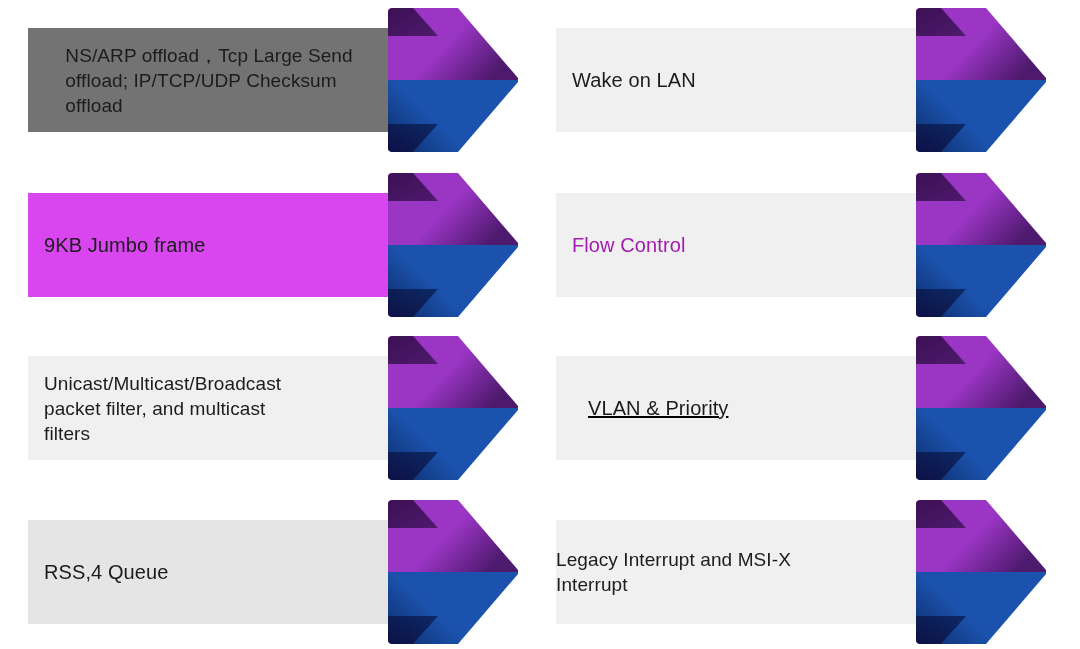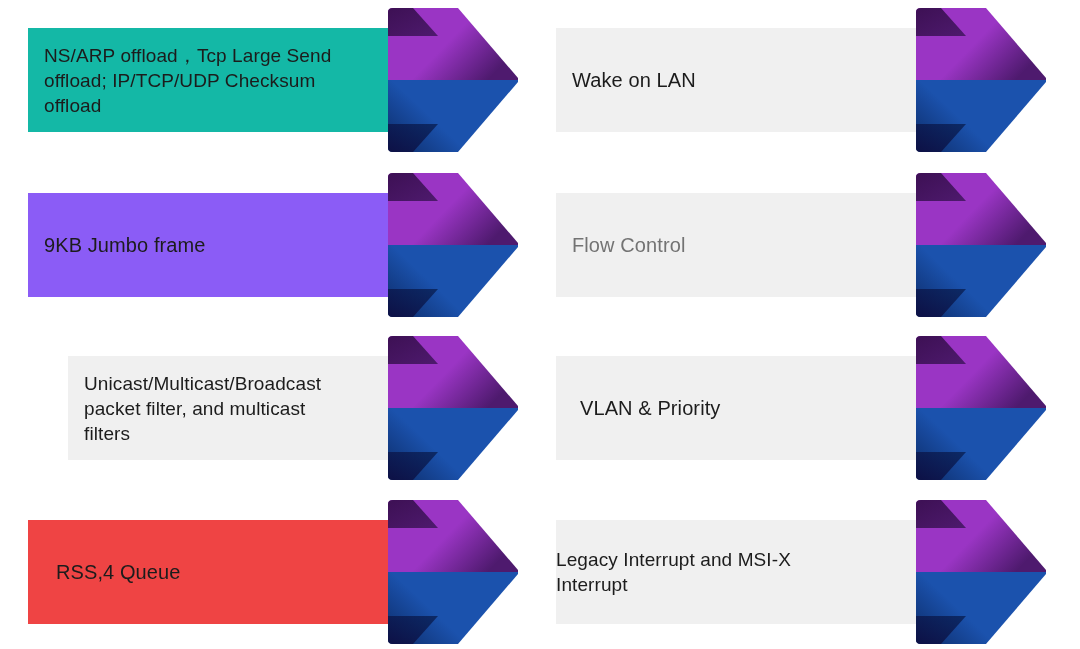--- a/index.html
+++ b/index.html
@@ -59,21 +59,21 @@
     position: absolute;
     display: block;
     overflow: visible;
   }
 </style>
 </head>
 <body>
 
 <div id="board" style="background: rgb(255, 255, 255);">
     <div class="item" style="left: 0px; top: 0px;">
-      <div class="plate f-small" style="left: 28px; top: 28px; width: 390px; height: 104px; padding-left: 16px; padding-right: 44px; background: #14b8a6;">
+      <div class="plate f-small" style="left: 28px; top: 28px; width: 390px; height: 104px; padding-left: 16px; padding-right: 44px; background: #737373; justify-content: center;">
         <span class="plate-text" style="color: rgb(28, 28, 28);">NS/ARP offload，Tcp Large Send
 offload; IP/TCP/UDP Checksum
 offload</span>
       </div>
       <svg class="arrow" width="140" height="148" viewBox="0 0 140 148" style="left: 380px; top: 6px;">
         <defs>
           <linearGradient id="gtop1" x1="0" y1="0" x2="1" y2="0.55">
             <stop offset="0%" stop-color="#9a35c4"></stop>
             <stop offset="55%" stop-color="#9a35c4"></stop>
             <stop offset="100%" stop-color="#4e1a6e"></stop>
@@ -143,21 +143,21 @@
           <path d="M 8 6 Q 8 2 13 2 L 78 2 L 138 72 L 138 76 L 70 76 L 8 76 Z" fill="url(#gtop2)"></path>
           <path d="M 8 6 Q 8 2 13 2 L 33 2 L 58 30 L 8 30 Z" fill="url(#gtf2)"></path>
         </g>
         <g clip-path="url(#clipBot2)">
           <path d="M 8 72 L 70 72 L 138 72 L 138 76 L 78 146 L 13 146 Q 8 146 8 142 Z" fill="url(#gbot2)"></path>
           <path d="M 8 118 L 58 118 L 33 146 L 13 146 Q 8 146 8 142 Z" fill="url(#gbf2)"></path>
         </g>
       </svg>
     </div>
     <div class="item" style="left: 0px; top: 0px;">
-      <div class="plate f-big" style="left: 28px; top: 193px; width: 390px; height: 104px; padding-left: 16px; padding-right: 44px; background: #8b5cf6;">
+      <div class="plate f-big" style="left: 28px; top: 193px; width: 390px; height: 104px; padding-left: 16px; padding-right: 44px; background: #d946ef;">
         <span class="plate-text" style="color: rgb(28, 28, 28);">9KB Jumbo frame</span>
       </div>
       <svg class="arrow" width="140" height="148" viewBox="0 0 140 148" style="left: 380px; top: 171px;">
         <defs>
           <linearGradient id="gtop3" x1="0" y1="0" x2="1" y2="0.55">
             <stop offset="0%" stop-color="#9a35c4"></stop>
             <stop offset="55%" stop-color="#9a35c4"></stop>
             <stop offset="100%" stop-color="#4e1a6e"></stop>
           </linearGradient>
           <linearGradient id="gbot3" x1="0" y1="1" x2="1" y2="0.4">
@@ -185,21 +185,21 @@
           <path d="M 8 6 Q 8 2 13 2 L 33 2 L 58 30 L 8 30 Z" fill="url(#gtf3)"></path>
         </g>
         <g clip-path="url(#clipBot3)">
           <path d="M 8 72 L 70 72 L 138 72 L 138 76 L 78 146 L 13 146 Q 8 146 8 142 Z" fill="url(#gbot3)"></path>
           <path d="M 8 118 L 58 118 L 33 146 L 13 146 Q 8 146 8 142 Z" fill="url(#gbf3)"></path>
         </g>
       </svg>
     </div>
     <div class="item" style="left: 0px; top: 0px;">
       <div class="plate f-big" style="left: 556px; top: 193px; width: 390px; height: 104px; padding-left: 16px; padding-right: 44px; background: rgb(240, 240, 240);">
-        <span class="plate-text" style="color: #737373;">Flow Control</span>
+        <span class="plate-text" style="color: #a21caf;">Flow Control</span>
       </div>
       <svg class="arrow" width="140" height="148" viewBox="0 0 140 148" style="left: 908px; top: 171px;">
         <defs>
           <linearGradient id="gtop4" x1="0" y1="0" x2="1" y2="0.55">
             <stop offset="0%" stop-color="#9a35c4"></stop>
             <stop offset="55%" stop-color="#9a35c4"></stop>
             <stop offset="100%" stop-color="#4e1a6e"></stop>
           </linearGradient>
           <linearGradient id="gbot4" x1="0" y1="1" x2="1" y2="0.4">
             <stop offset="0%" stop-color="#0c2a66"></stop>
@@ -225,21 +225,21 @@
           <path d="M 8 6 Q 8 2 13 2 L 78 2 L 138 72 L 138 76 L 70 76 L 8 76 Z" fill="url(#gtop4)"></path>
           <path d="M 8 6 Q 8 2 13 2 L 33 2 L 58 30 L 8 30 Z" fill="url(#gtf4)"></path>
         </g>
         <g clip-path="url(#clipBot4)">
           <path d="M 8 72 L 70 72 L 138 72 L 138 76 L 78 146 L 13 146 Q 8 146 8 142 Z" fill="url(#gbot4)"></path>
           <path d="M 8 118 L 58 118 L 33 146 L 13 146 Q 8 146 8 142 Z" fill="url(#gbf4)"></path>
         </g>
       </svg>
     </div>
     <div class="item" style="left: 0px; top: 0px;">
-      <div class="plate f-small" style="left: 28px; top: 356px; width: 390px; height: 104px; padding-left: 16px; padding-right: 44px; background: rgb(240, 240, 240); margin-left: 40px;">
+      <div class="plate f-small" style="left: 28px; top: 356px; width: 390px; height: 104px; padding-left: 16px; padding-right: 44px; background: rgb(240, 240, 240);">
         <span class="plate-text" style="color: rgb(28, 28, 28);">Unicast/Multicast/Broadcast
 packet filter, and multicast
 filters</span>
       </div>
       <svg class="arrow" width="140" height="148" viewBox="0 0 140 148" style="left: 380px; top: 334px;">
         <defs>
           <linearGradient id="gtop5" x1="0" y1="0" x2="1" y2="0.55">
             <stop offset="0%" stop-color="#9a35c4"></stop>
             <stop offset="55%" stop-color="#9a35c4"></stop>
             <stop offset="100%" stop-color="#4e1a6e"></stop>
@@ -268,21 +268,21 @@
           <path d="M 8 6 Q 8 2 13 2 L 78 2 L 138 72 L 138 76 L 70 76 L 8 76 Z" fill="url(#gtop5)"></path>
           <path d="M 8 6 Q 8 2 13 2 L 33 2 L 58 30 L 8 30 Z" fill="url(#gtf5)"></path>
         </g>
         <g clip-path="url(#clipBot5)">
           <path d="M 8 72 L 70 72 L 138 72 L 138 76 L 78 146 L 13 146 Q 8 146 8 142 Z" fill="url(#gbot5)"></path>
           <path d="M 8 118 L 58 118 L 33 146 L 13 146 Q 8 146 8 142 Z" fill="url(#gbf5)"></path>
         </g>
       </svg>
     </div>
     <div class="item" style="left: 0px; top: 0px;">
-      <div class="plate f-big" style="left: 556px; top: 356px; width: 390px; height: 104px; padding-left: 24px; padding-right: 44px; background: rgb(240, 240, 240);">
+      <div class="plate f-big" style="left: 556px; top: 356px; width: 390px; height: 104px; padding-left: 32px; padding-right: 44px; background: rgb(240, 240, 240); text-decoration: underline;">
         <span class="plate-text" style="color: rgb(28, 28, 28);">VLAN &amp; Priority</span>
       </div>
       <svg class="arrow" width="140" height="148" viewBox="0 0 140 148" style="left: 908px; top: 334px;">
         <defs>
           <linearGradient id="gtop6" x1="0" y1="0" x2="1" y2="0.55">
             <stop offset="0%" stop-color="#9a35c4"></stop>
             <stop offset="55%" stop-color="#9a35c4"></stop>
             <stop offset="100%" stop-color="#4e1a6e"></stop>
           </linearGradient>
           <linearGradient id="gbot6" x1="0" y1="1" x2="1" y2="0.4">
@@ -309,21 +309,21 @@
           <path d="M 8 6 Q 8 2 13 2 L 78 2 L 138 72 L 138 76 L 70 76 L 8 76 Z" fill="url(#gtop6)"></path>
           <path d="M 8 6 Q 8 2 13 2 L 33 2 L 58 30 L 8 30 Z" fill="url(#gtf6)"></path>
         </g>
         <g clip-path="url(#clipBot6)">
           <path d="M 8 72 L 70 72 L 138 72 L 138 76 L 78 146 L 13 146 Q 8 146 8 142 Z" fill="url(#gbot6)"></path>
           <path d="M 8 118 L 58 118 L 33 146 L 13 146 Q 8 146 8 142 Z" fill="url(#gbf6)"></path>
         </g>
       </svg>
     </div>
     <div class="item" style="left: 0px; top: 0px;">
-      <div class="plate f-big" style="left: 28px; top: 520px; width: 390px; height: 104px; padding-left: 28px; padding-right: 44px; background: #ef4444;">
+      <div class="plate f-big" style="left: 28px; top: 520px; width: 390px; height: 104px; padding-left: 16px; padding-right: 44px; background: #e5e5e5;">
         <span class="plate-text" style="color: rgb(28, 28, 28);">RSS,4 Queue</span>
       </div>
       <svg class="arrow" width="140" height="148" viewBox="0 0 140 148" style="left: 380px; top: 498px;">
         <defs>
           <linearGradient id="gtop7" x1="0" y1="0" x2="1" y2="0.55">
             <stop offset="0%" stop-color="#9a35c4"></stop>
             <stop offset="55%" stop-color="#9a35c4"></stop>
             <stop offset="100%" stop-color="#4e1a6e"></stop>
           </linearGradient>
           <linearGradient id="gbot7" x1="0" y1="1" x2="1" y2="0.4">

